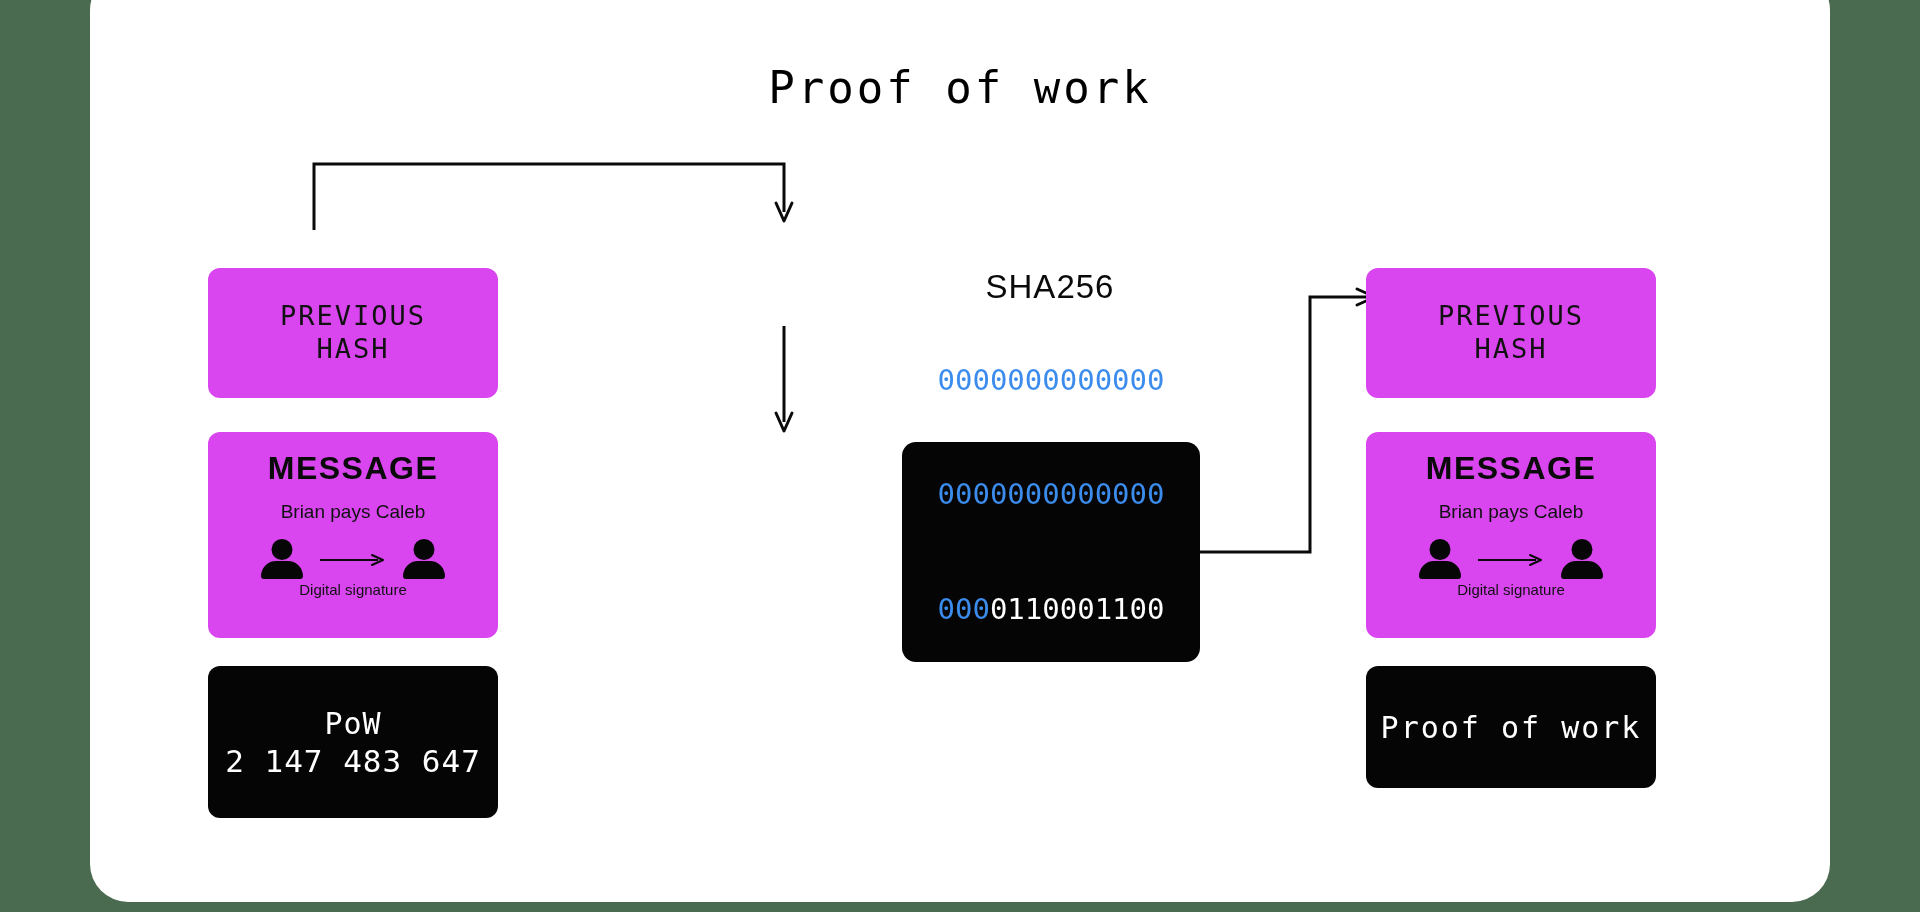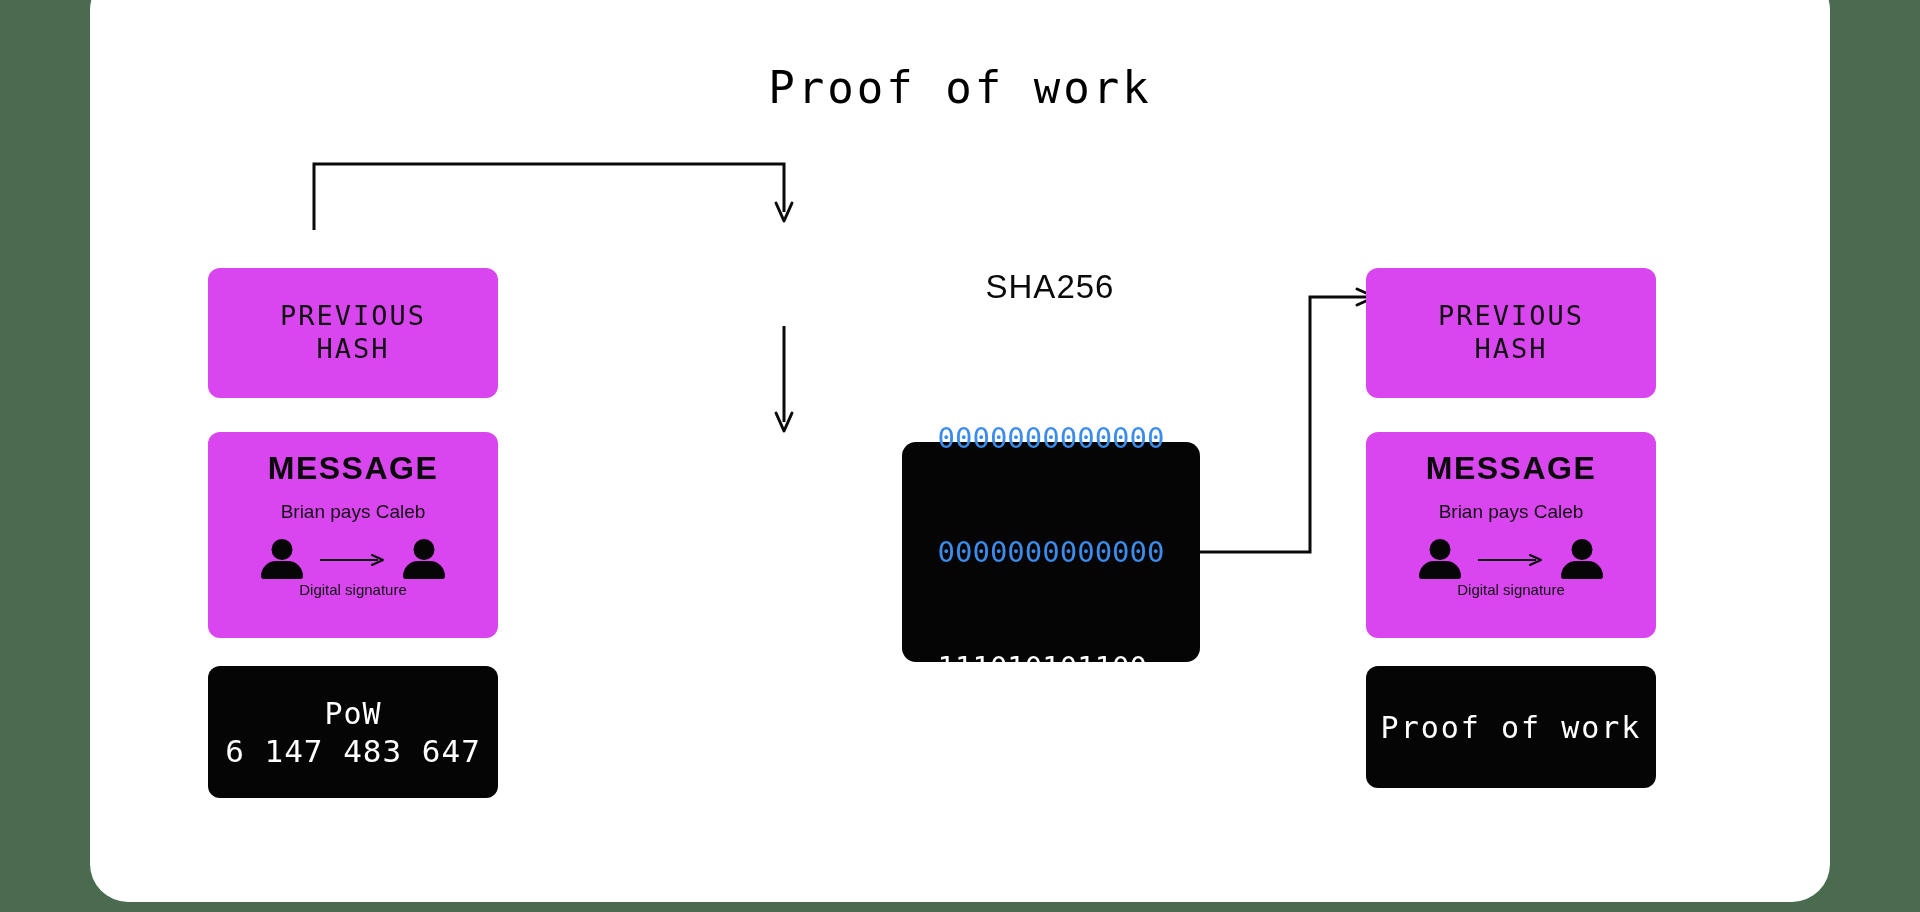--- a/index.html
+++ b/index.html
@@ -186,33 +186,34 @@
         </svg>
         <div class="person">
           <div class="head"></div>
             <div class="body"></div>
         </div>
       </div>
       <div class="msg-sig">Digital signature</div>
     </div>
   </div>
 
-  <div class="box black" style="left:118px; top:694px; width:290px; height:132px;">
+  <div class="box black" style="left:118px; top:694px; width:290px; height:152px;">
     <div class="pow-inner">
       <div class="pow-title">PoW</div>
-      <div class="pow-value">6 147 483 647</div>
+      <div class="pow-value">2 147 483 647</div>
     </div>
   </div>
 
   <div id="sha">SHA256</div>
 
   <div class="box black" id="hashbox">
     <div class="hash-lines">
       <div><span class="lead">0000000000000</span><span></span></div>
       <div><span class="lead">0000000000000</span><span></span></div>
+      <div><span class="lead">000</span><span>0110001100</span></div>
       <div><span class="lead"></span><span>111010101100.</span></div>
     </div>
   </div>
 
   <div class="box gray" style="left:1276px; top:296px; width:290px; height:130px;">
     <div class="prev-hash-wrap">
       <div class="hash-label">PREVIOUS</div>
       <div class="hash-label">HASH</div>
     </div>
   </div>

